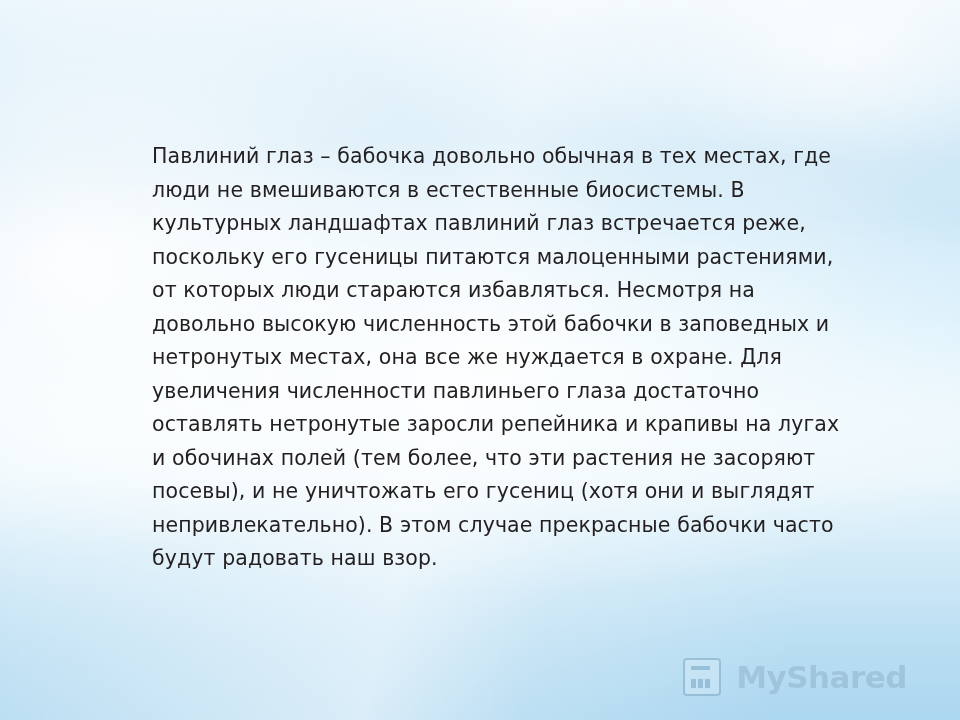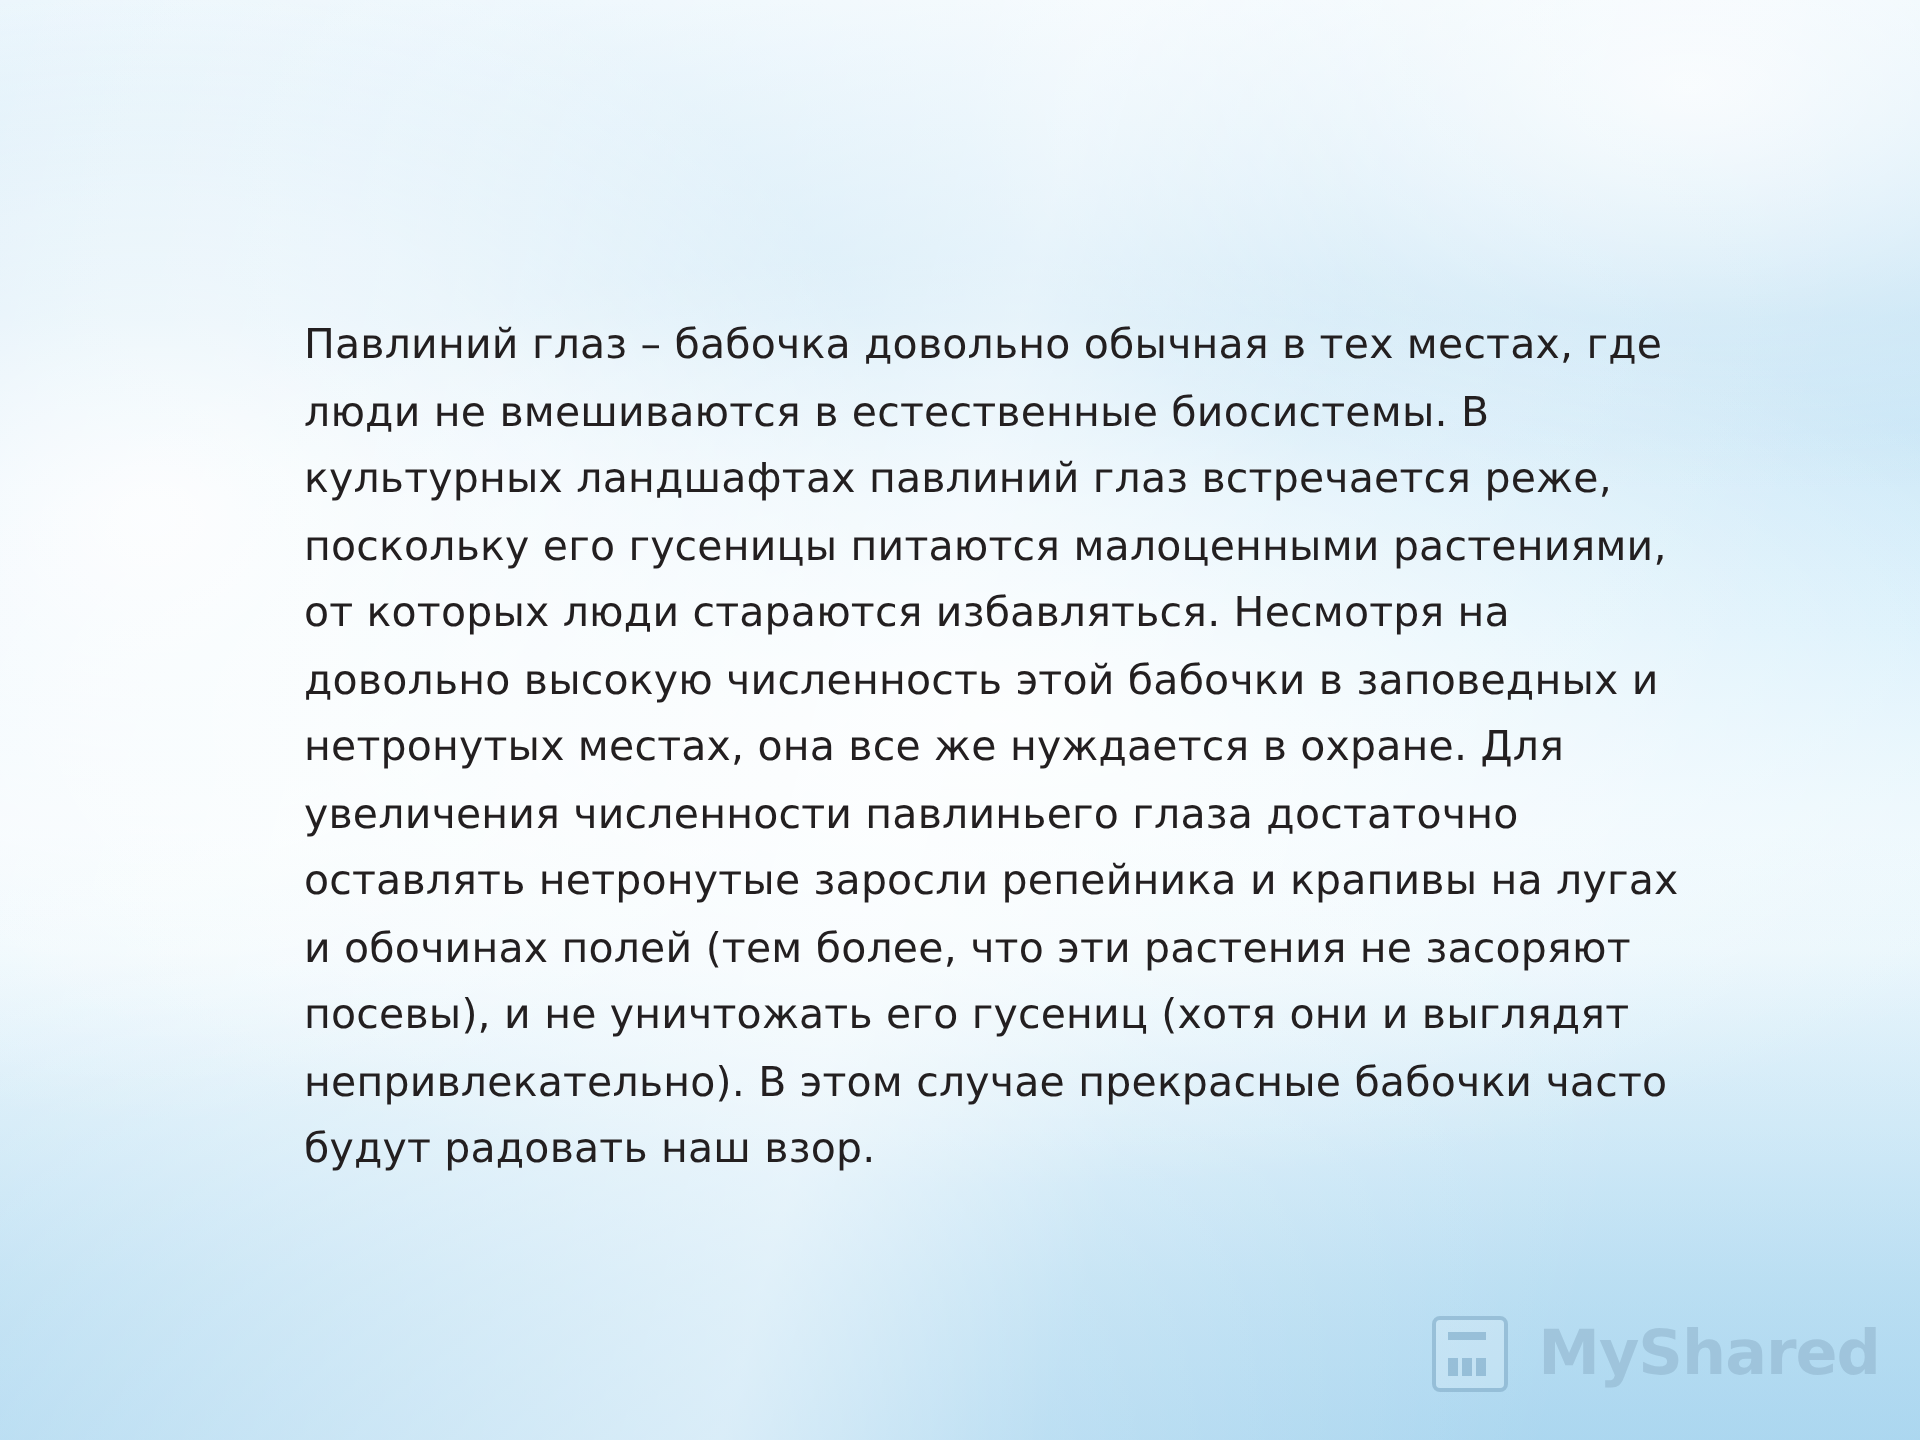--- a/index.html
+++ b/index.html
@@ -82,26 +82,25 @@
   #body-text {
     position: absolute;
     left: 152px;
     top: 140px;
     width: 690px;
     font-size: 20.5px;
     line-height: 33.5px;
     color: #231f20;
     letter-spacing: 0.1px;
     white-space: pre-line;
-    margin-top: 16px;
   }
 
   #watermark {
     position: absolute;
-    right: 20px;
+    right: 53px;
     bottom: 24px;
     display: flex;
     align-items: center;
     gap: 15px;
     opacity: 0.55;
   }
   #watermark .mark-icon {
     width: 34px;
     height: 34px;
     border: 2px solid #7ea8c4;

